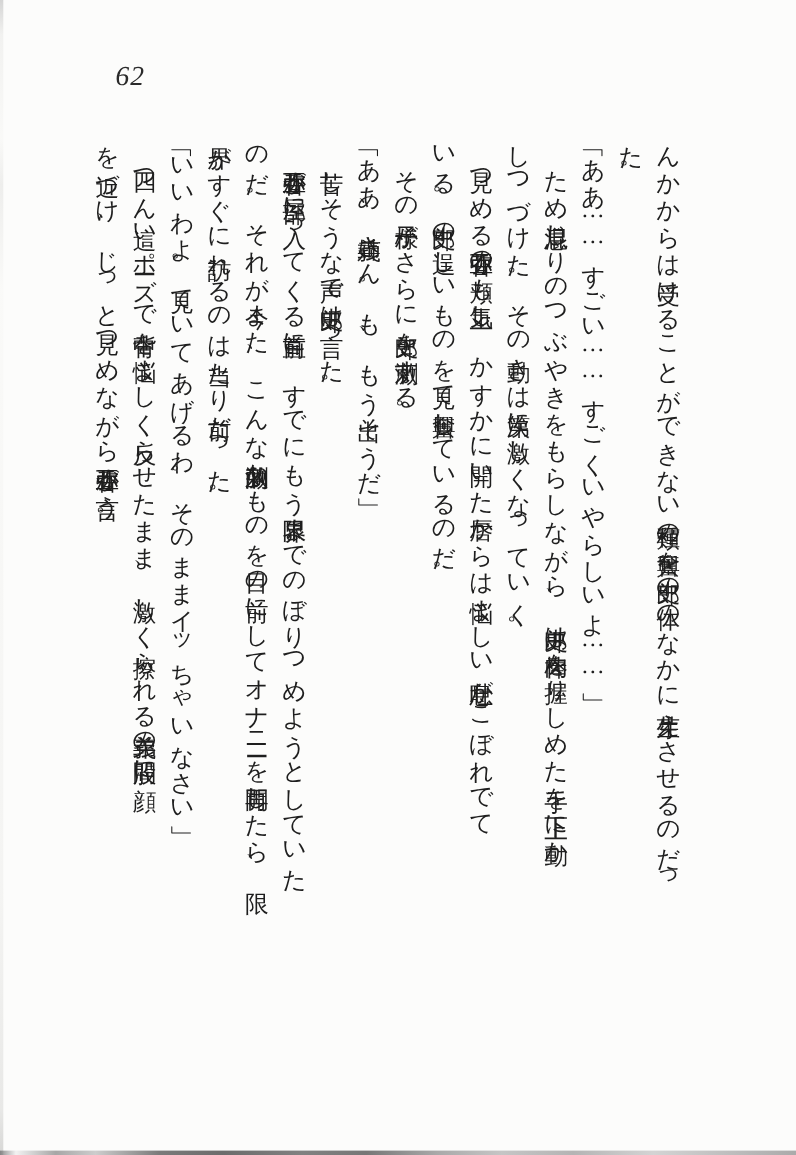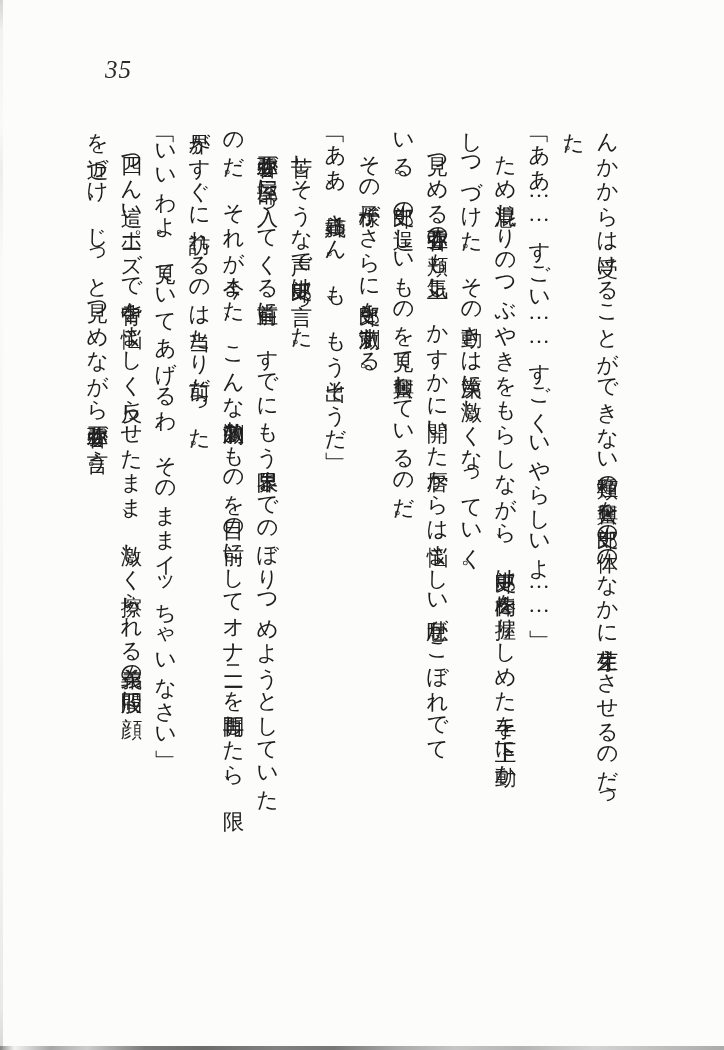--- a/index.html
+++ b/index.html
@@ -69,21 +69,21 @@
       #4f4f4f 20%, #3c3c3c 28%, #585858 38%, #4a4a4a 46%,
       #8e8e8e 55%, #b3b3b3 63%, #9c9c9c 72%, #c6c6c6 82%,
       #a8a8a8 92%, #8f8f8f 100%);
     opacity: 0.75;
   }
 </style>
 </head>
 <body>
 
 <div class="page">
-  <div class="page-number">35</div>
+  <div class="page-number">62</div>
 
   <div class="text-block" id="text-block">
       <div class="text-line" style="text-indent: 0em;">んかからは受けることができない種類の興奮を史郎の体のなかに芽生えさせるのだっ</div>
       <div class="text-line" style="text-indent: 0em;">た。</div>
       <div class="text-line" style="text-indent: 0.5em;">「ああ……すごい……すごくいやらしいよ……」</div>
       <div class="text-line" style="text-indent: 1em;">ため息混じりのつぶやきをもらしながら、史郎は肉棒を握りしめた手を上下に動か</div>
       <div class="text-line" style="text-indent: 0em;">しつづけた。その動きは次第に激しくなっていく。</div>
       <div class="text-line" style="text-indent: 1em;">見つめる亜弥香の頬も上気し、かすかに開いた唇からは悩ましい吐息がこぼれでて</div>
       <div class="text-line" style="text-indent: 0em;">いる。史郎の逞しいものを見て興奮しているのだ。</div>
       <div class="text-line" style="text-indent: 1em;">その様子がさらに史郎を刺激する。</div>

